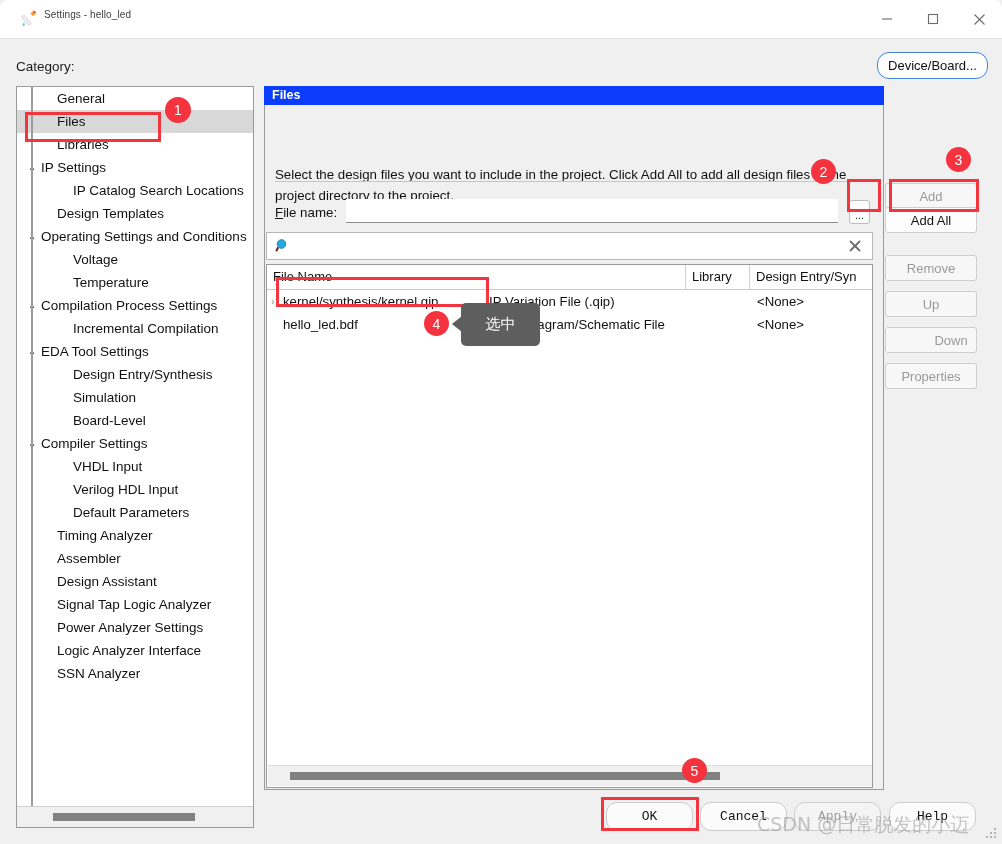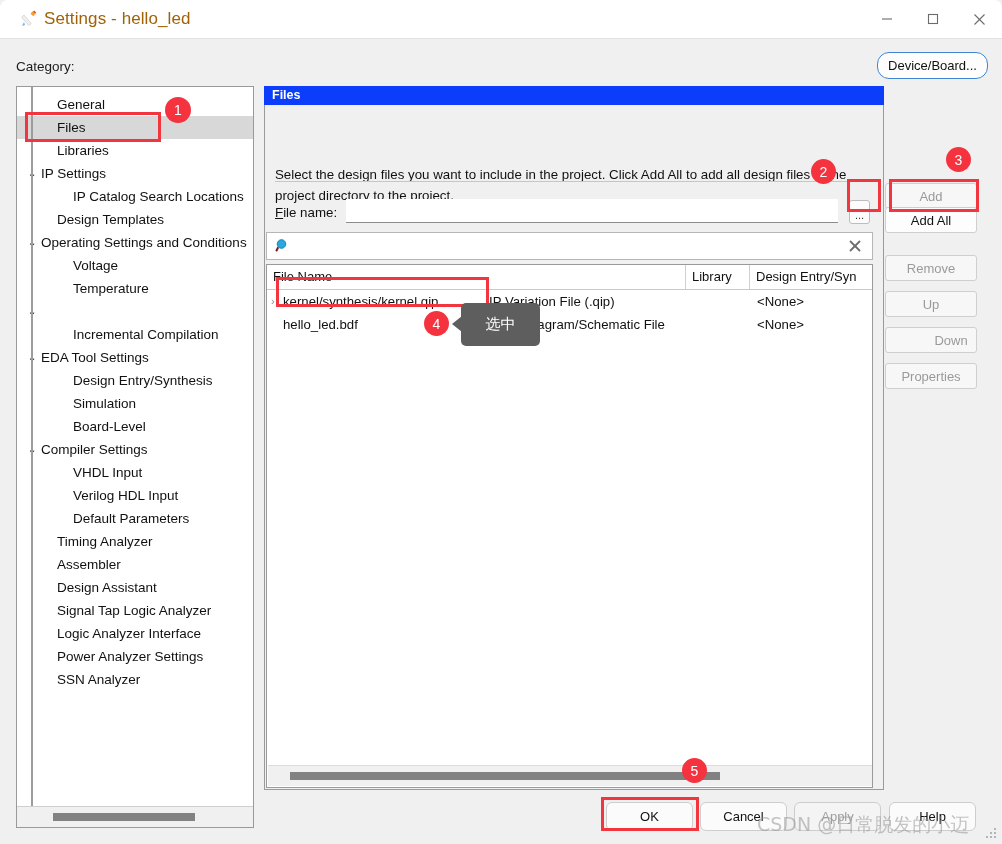--- a/index.html
+++ b/index.html
@@ -23,21 +23,21 @@
     background: #ffffff;
     border-top-left-radius: 8px; border-top-right-radius: 8px;
     border-bottom: 1px solid #e2e2e2;
   }
   .title-icon {
     position: absolute; left: 20px; top: 10px;
     width: 18px; height: 18px;
   }
   .title-text {
     position: absolute; left: 44px; top: 9px;
-    font-size: 17px; color: #a16207; letter-spacing: .1px;
+    font-size: 10px; color: #404040; letter-spacing: .1px;
   }
   .wincontrols { position: absolute; right: 0; top: 0; height: 38px; display: flex; }
   .winbtn {
     width: 46px; height: 38px;
     display: flex; align-items: center; justify-content: center;
     color: #777;
   }
 
   
   .category-label {
@@ -57,21 +57,21 @@
 
   
   .tree-panel {
     position: absolute; left: 16px; top: 86px;
     width: 238px; height: 742px;
     background: #ffffff;
     border: 1px solid #9a9a9a;
     box-sizing: border-box;
     overflow: hidden;
   }
-  .tree-list { position: relative; padding-top: 6px; }
+  .tree-list { position: relative; padding-top: 0; }
   .tree-item {
     position: relative;
     height: 23px;
     line-height: 23px;
     font-size: 13.5px;
     color: #111;
     white-space: nowrap;
     overflow: hidden;
   }
   .tree-item.selected { background: #d8d8d8; }
@@ -261,24 +261,25 @@
   .sbtn.enabled { color: #111; background: #fdfdfd; }
   .sbtn.disabled { color: #9a9a9a; }
 
   
   .bottom-bar { position: absolute; left: 0; top: 797px; width: 1002px; height: 47px; }
   .bbtn {
     position: absolute; top: 0;
     width: 87px; height: 29px;
     background: #fbfbfb;
     border: 1px solid #cdcdcd;
-    border-radius: 6px;
+    border-radius: 11px;
     font-size: 13px; color: #111;
     display: flex; align-items: center; justify-content: center;
     box-sizing: border-box;
+    font-family: Liberation Mono, monospace;
   }
   .bbtn.disabled { color: #a0a0a0; background: #f4f4f4; }
 
   
   .redbox {
     position: absolute;
     border: 3px solid #f2363f;
     box-sizing: border-box;
     pointer-events: none;
   }
@@ -366,36 +367,36 @@
     <div class="tree-list" id="tree-list">
         <div class="tree-item"><span class="tree-label lvl0">General</span></div>
         <div class="tree-item selected"><span class="tree-label lvl0">Files</span></div>
         <div class="tree-item"><span class="tree-label lvl0">Libraries</span></div>
         <div class="tree-item"><span class="tree-chevron">⌄</span><span class="tree-label lvl0g">IP Settings</span></div>
         <div class="tree-item"><span class="tree-label lvl1">IP Catalog Search Locations</span></div>
         <div class="tree-item"><span class="tree-label lvl0">Design Templates</span></div>
         <div class="tree-item"><span class="tree-chevron">⌄</span><span class="tree-label lvl0g">Operating Settings and Conditions</span></div>
         <div class="tree-item"><span class="tree-label lvl1">Voltage</span></div>
         <div class="tree-item"><span class="tree-label lvl1">Temperature</span></div>
-        <div class="tree-item"><span class="tree-chevron">⌄</span></div>
+        <div class="tree-item"><span class="tree-chevron">⌄</span><span class="tree-label lvl0g">Compilation Process Settings</span></div>
         <div class="tree-item"><span class="tree-label lvl1">Incremental Compilation</span></div>
         <div class="tree-item"><span class="tree-chevron">⌄</span><span class="tree-label lvl0g">EDA Tool Settings</span></div>
         <div class="tree-item"><span class="tree-label lvl1">Design Entry/Synthesis</span></div>
         <div class="tree-item"><span class="tree-label lvl1">Simulation</span></div>
         <div class="tree-item"><span class="tree-label lvl1">Board-Level</span></div>
         <div class="tree-item"><span class="tree-chevron">⌄</span><span class="tree-label lvl0g">Compiler Settings</span></div>
         <div class="tree-item"><span class="tree-label lvl1">VHDL Input</span></div>
         <div class="tree-item"><span class="tree-label lvl1">Verilog HDL Input</span></div>
         <div class="tree-item"><span class="tree-label lvl1">Default Parameters</span></div>
         <div class="tree-item"><span class="tree-label lvl0">Timing Analyzer</span></div>
         <div class="tree-item"><span class="tree-label lvl0">Assembler</span></div>
         <div class="tree-item"><span class="tree-label lvl0">Design Assistant</span></div>
         <div class="tree-item"><span class="tree-label lvl0">Signal Tap Logic Analyzer</span></div>
+        <div class="tree-item"><span class="tree-label lvl0">Power Analyzer Settings</span></div>
         <div class="tree-item"><span class="tree-label lvl0">Logic Analyzer Interface</span></div>
-        <div class="tree-item"><span class="tree-label lvl0">Power Analyzer Settings</span></div>
         <div class="tree-item"><span class="tree-label lvl0">SSN Analyzer</span></div>
       </div>
     <div class="tree-vline"></div>
     <div class="tree-hscroll">
       <div class="thumb"></div>
     </div>
   </div>
 
   <div class="main-panel">
     <div class="files-header">Files</div>

